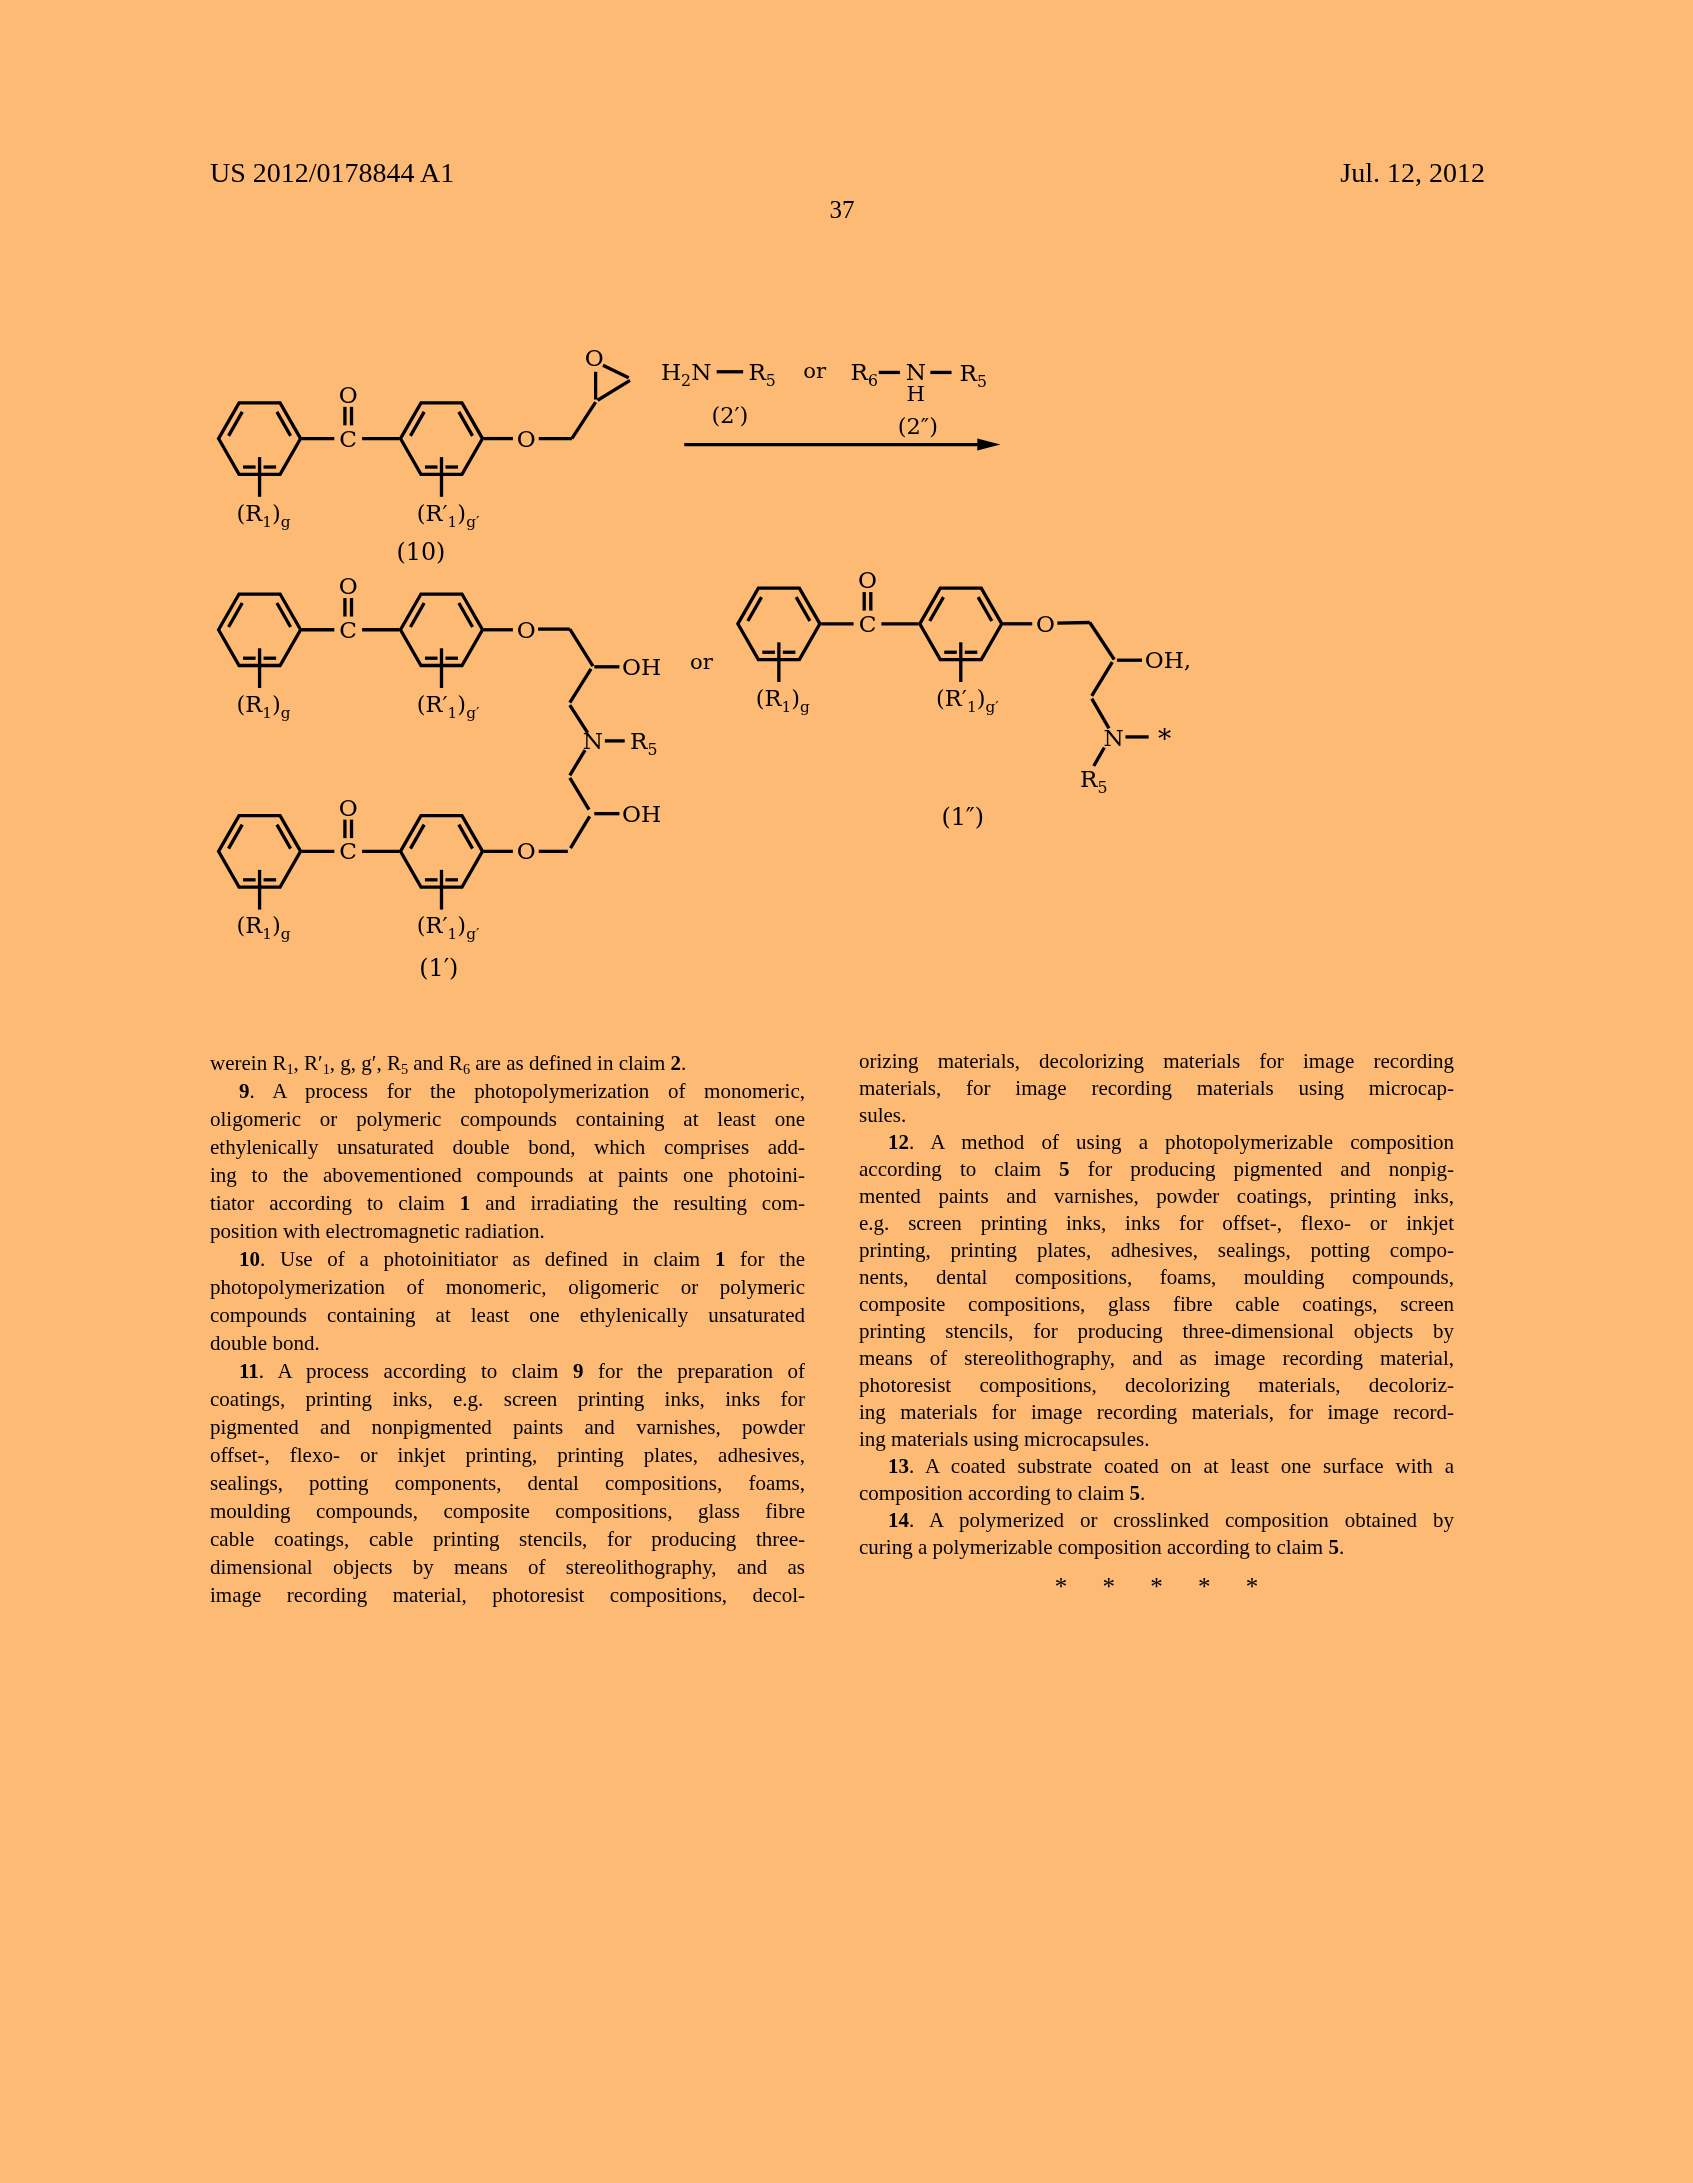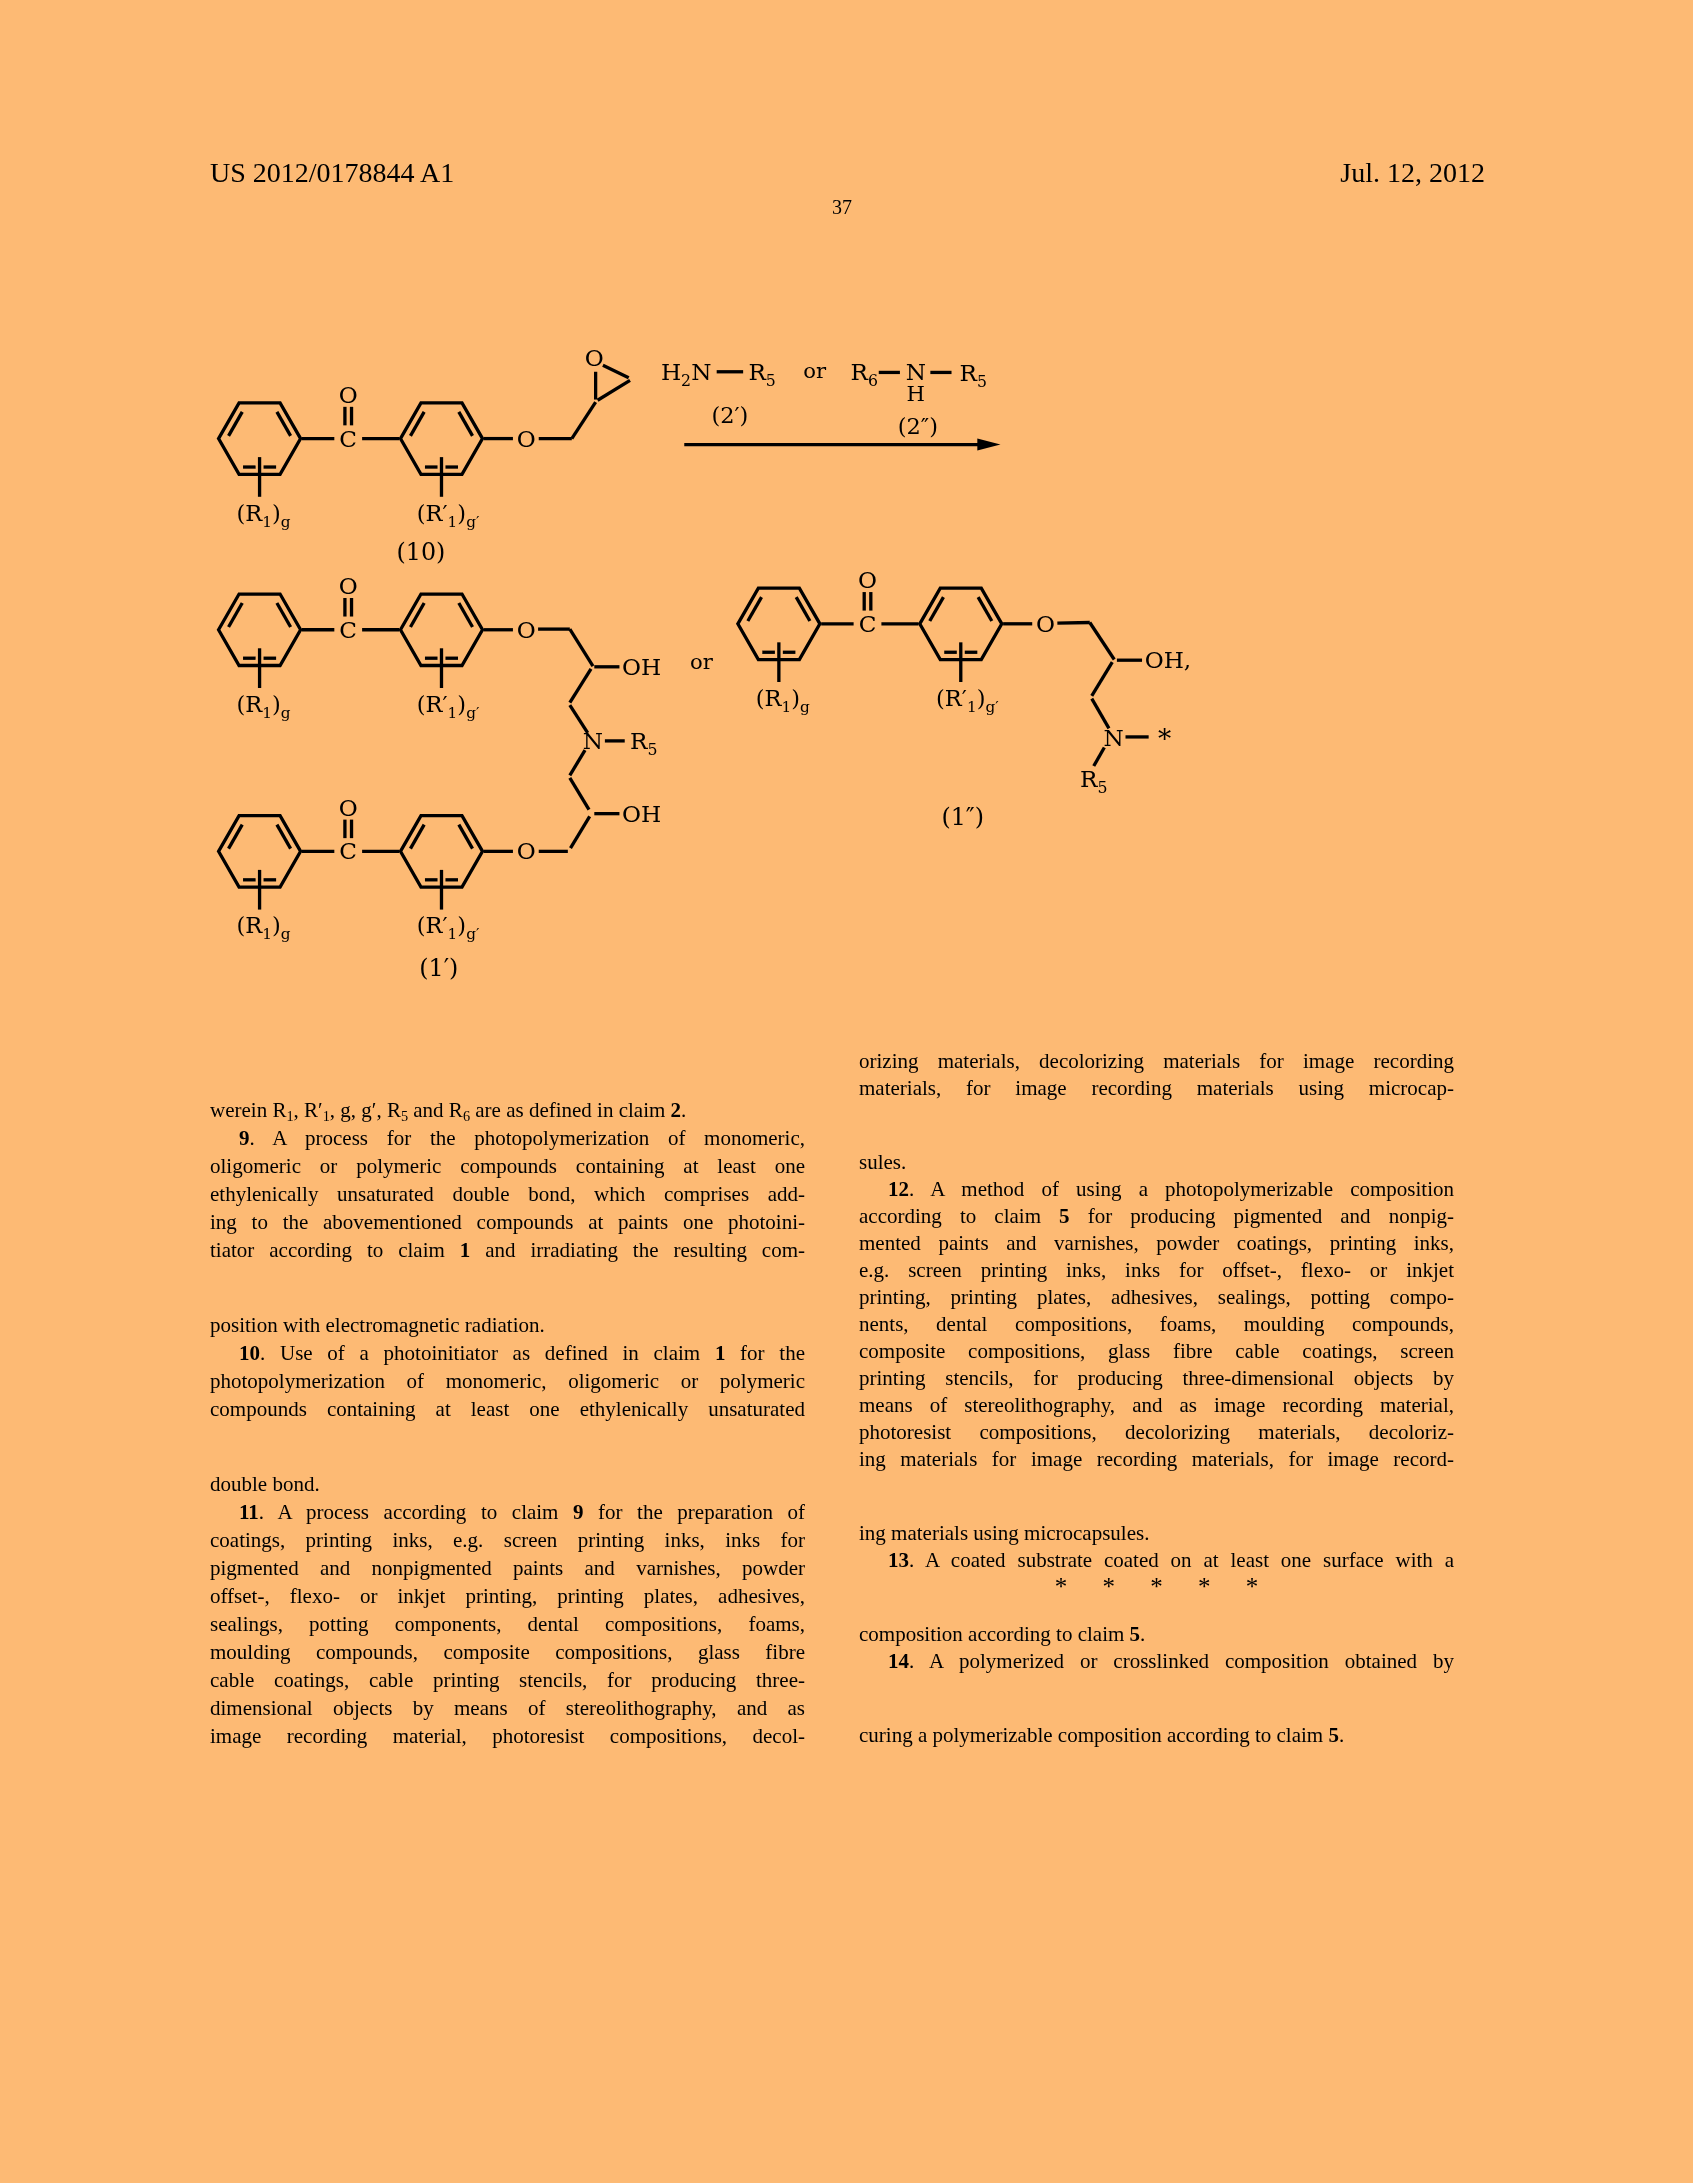--- a/index.html
+++ b/index.html
@@ -1,30 +1,30 @@
 <!DOCTYPE html>
 <html style="font-size:10.6px"><head>
 <meta charset="utf-8">
 <style>
   html,body{margin:0;padding:0;background:#ffffff;}
   body{width:1694px;height:2183px;position:relative;font-family:"Liberation Serif","DejaVu Serif",serif;color:#000;}
   #page{position:absolute;inset:0;background:#fdba74;}
   .hdr{position:absolute;top:157px;font-size:28px;white-space:nowrap;}
   #patno{left:210px;}
   #pubdate{right:209px;}
-  #pageno{position:absolute;top:196px;left:0;width:1684px;text-align:center;font-size:20px;}
+  #pageno{position:absolute;top:196px;left:0;width:1684px;text-align:center;font-size:25px;}
   #scheme-svg{position:absolute;left:0;top:0;}
   #scheme-svg text{font-family:"DejaVu Serif","Liberation Serif",serif;fill:#000;}
   .col{position:absolute;width:595px;font-size:21px;}
   #colL{left:210px;top:1049px;}
   #colR{left:859px;top:1048px;}
   #colL .cl{line-height:28px;height:28px;}
   #colR .cl{line-height:27px;height:27px;}
   .cl{text-align:justify;text-align-last:justify;white-space:nowrap;}
-  .cl.pl{text-align-last:left;margin-top:47px;}
+  .cl.pl{text-align-last:left;}
   .cl.ind{padding-left:29px;}
   .cl sub{font-size:68%;vertical-align:baseline;position:relative;top:0.28em;line-height:0;}
   #stars{position:absolute;left:859px;top:1573px;width:595px;text-align:center;font-size:25px;word-spacing:29px;}
 </style>
 </head>
 <body>
 
 <div id="page">
 
   <div class="hdr" id="patno">US 2012/0178844 A1</div>

